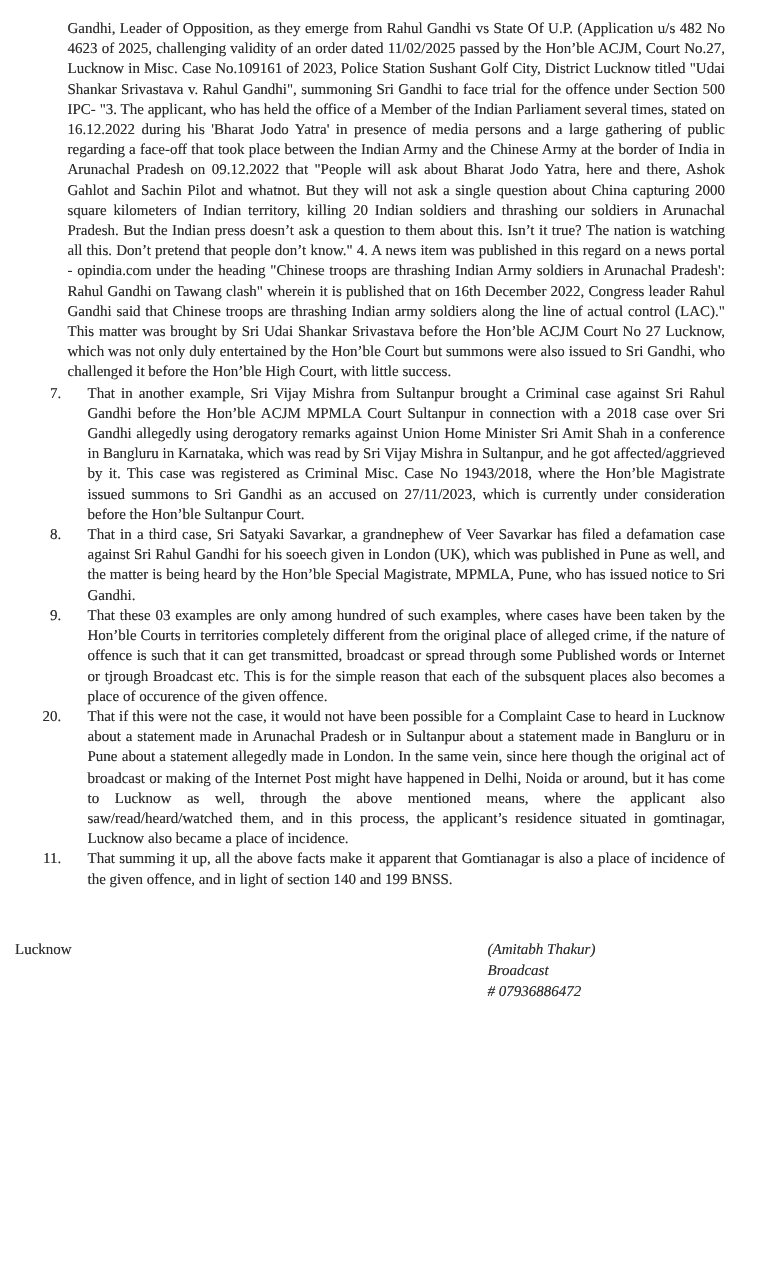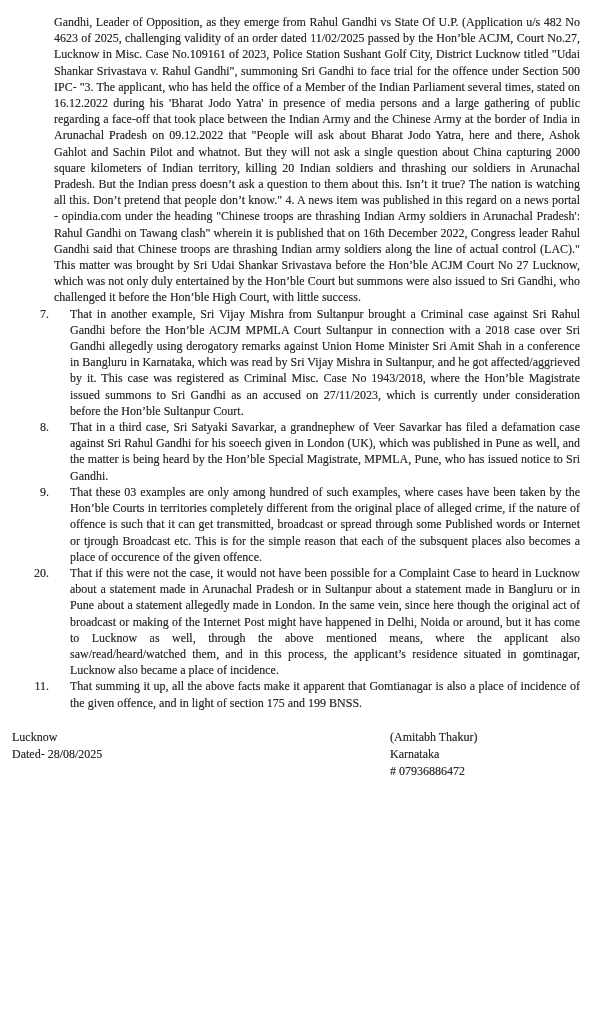--- a/index.html
+++ b/index.html
@@ -41,30 +41,31 @@
     text-align: right;
     white-space: nowrap;
   }
   .item .body {
     flex: 1;
     margin-left: 21px;
     text-align: justify;
   }
   .footer {
     position: relative;
-    margin-top: 18px;
+    margin-top: 40px;
     line-height: 17px;
   }
   .footer-left {
     margin-left: -18px;
   }
   .footer-right {
     position: absolute;
     left: 360px;
     top: 0;
+    font-style: italic;
   }
 </style>
 </head>
 <body>
 
 <div class="page">
 
   <p class="cont-para">Gandhi, Leader of Opposition, as they emerge from Rahul Gandhi vs State Of U.P. (Application u/s 482 No 4623 of 2025, challenging validity of an order dated 11/02/2025 passed by the Hon’ble ACJM, Court No.27, Lucknow in Misc. Case No.109161 of 2023, Police Station Sushant Golf City, District Lucknow titled "Udai Shankar Srivastava v. Rahul Gandhi", summoning Sri Gandhi to face trial for the offence under Section 500 IPC- "3. The applicant, who has held the office of a Member of the Indian Parliament several times, stated on 16.12.2022 during his 'Bharat Jodo Yatra' in presence of media persons and a large gathering of public regarding a face-off that took place between the Indian Army and the Chinese Army at the border of India in Arunachal Pradesh on 09.12.2022 that "People will ask about Bharat Jodo Yatra, here and there, Ashok Gahlot and Sachin Pilot and whatnot. But they will not ask a single question about China capturing 2000 square kilometers of Indian territory, killing 20 Indian soldiers and thrashing our soldiers in Arunachal Pradesh. But the Indian press doesn’t ask a question to them about this. Isn’t it true? The nation is watching all this. Don’t pretend that people don’t know." 4. A news item was published in this regard on a news portal - opindia.com under the heading "Chinese troops are thrashing Indian Army soldiers in Arunachal Pradesh': Rahul Gandhi on Tawang clash" wherein it is published that on 16th December 2022, Congress leader Rahul Gandhi said that Chinese troops are thrashing Indian army soldiers along the line of actual control (LAC)." This matter was brought by Sri Udai Shankar Srivastava before the Hon’ble ACJM Court No 27 Lucknow, which was not only duly entertained by the Hon’ble Court but summons were also issued to Sri Gandhi, who challenged it before the Hon’ble High Court, with little success.</p>
 
   <div class="items">
@@ -84,31 +85,30 @@
       <div class="body">That these 03 examples are only among hundred of such examples, where cases have been taken by the Hon’ble Courts in territories completely different from the original place of alleged crime, if the nature of offence is such that it can get transmitted, broadcast or spread through some Published words or Internet or tjrough Broadcast etc. This is for the simple reason that each of the subsquent places also becomes a place of occurence of the given offence.</div>
     </div>
 
     <div class="item">
       <span class="num">20.</span>
       <div class="body">That if this were not the case, it would not have been possible for a Complaint Case to heard in Lucknow about a statement made in Arunachal Pradesh or in Sultanpur about a statement made in Bangluru or in Pune about a statement allegedly made in London. In the same vein, since here though the original act of broadcast or making of the Internet Post might have happened in Delhi, Noida or around, but it has come to Lucknow as well, through the above mentioned means, where the applicant also saw/read/heard/watched them, and in this process, the applicant’s residence situated in gomtinagar, Lucknow also became a place of incidence.</div>
     </div>
 
     <div class="item">
       <span class="num">11.</span>
-      <div class="body">That summing it up, all the above facts make it apparent that Gomtianagar is also a place of incidence of the given offence, and in light of section  175 and 199 BNSS.</div>
+      <div class="body">That summing it up, all the above facts make it apparent that Gomtianagar is also a place of incidence of the given offence, and in light of section  140 and 199 BNSS.</div>
     </div>
 
 
   </div>
 
   <div class="footer">
     <div class="footer-left">
       <div>Lucknow</div>
-      <div>Dated- 28/08/2025</div>
     </div>
     <div class="footer-right">
       <div>(Amitabh Thakur)</div>
-      <div>Karnataka</div>
+      <div>Broadcast</div>
       <div># 07936886472</div>
     </div>
   </div>
 
 </div>
 
 </body></html>

